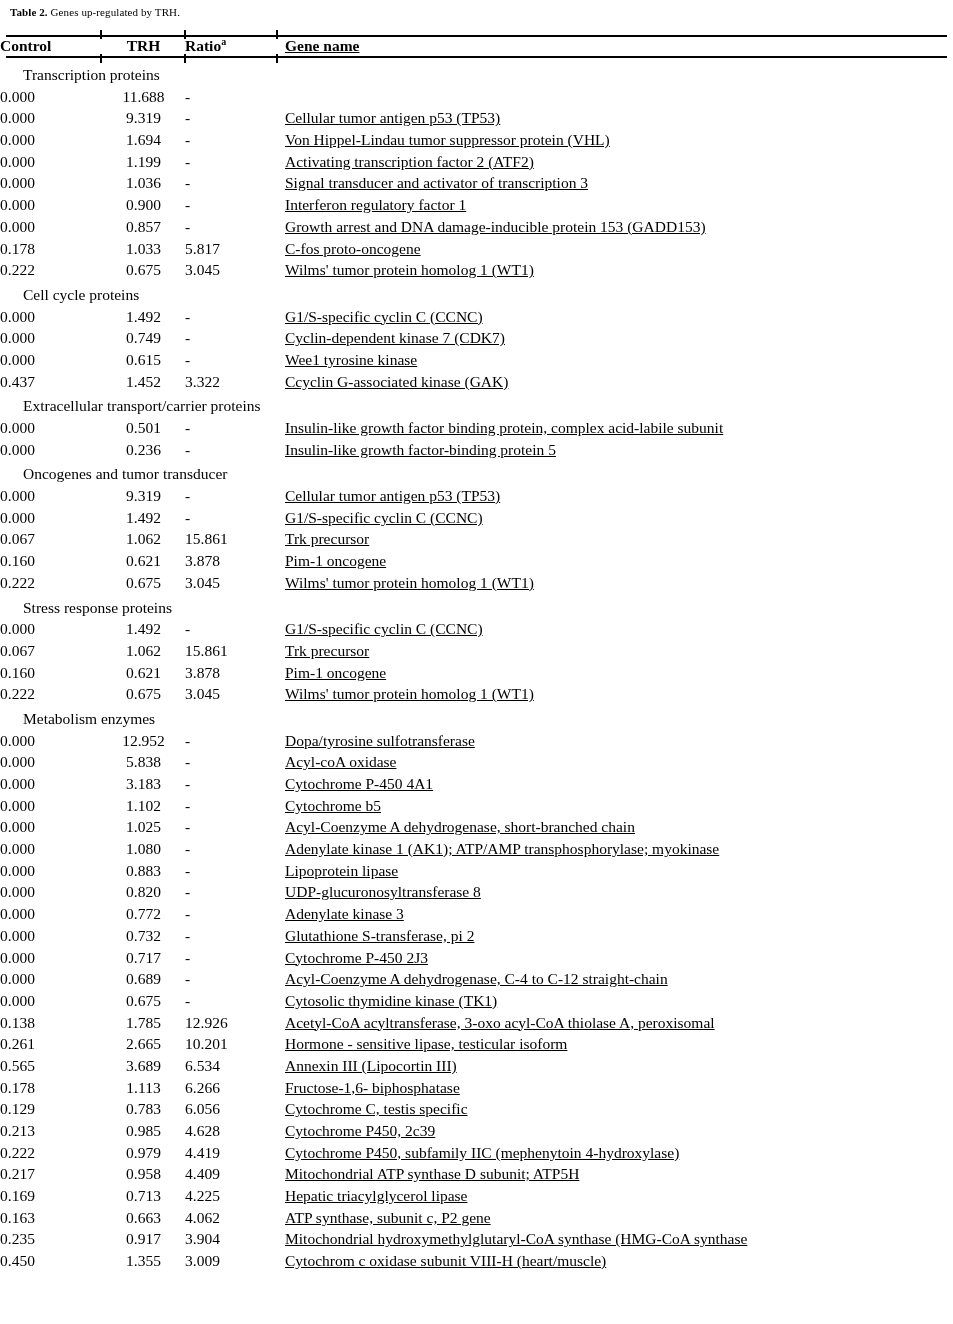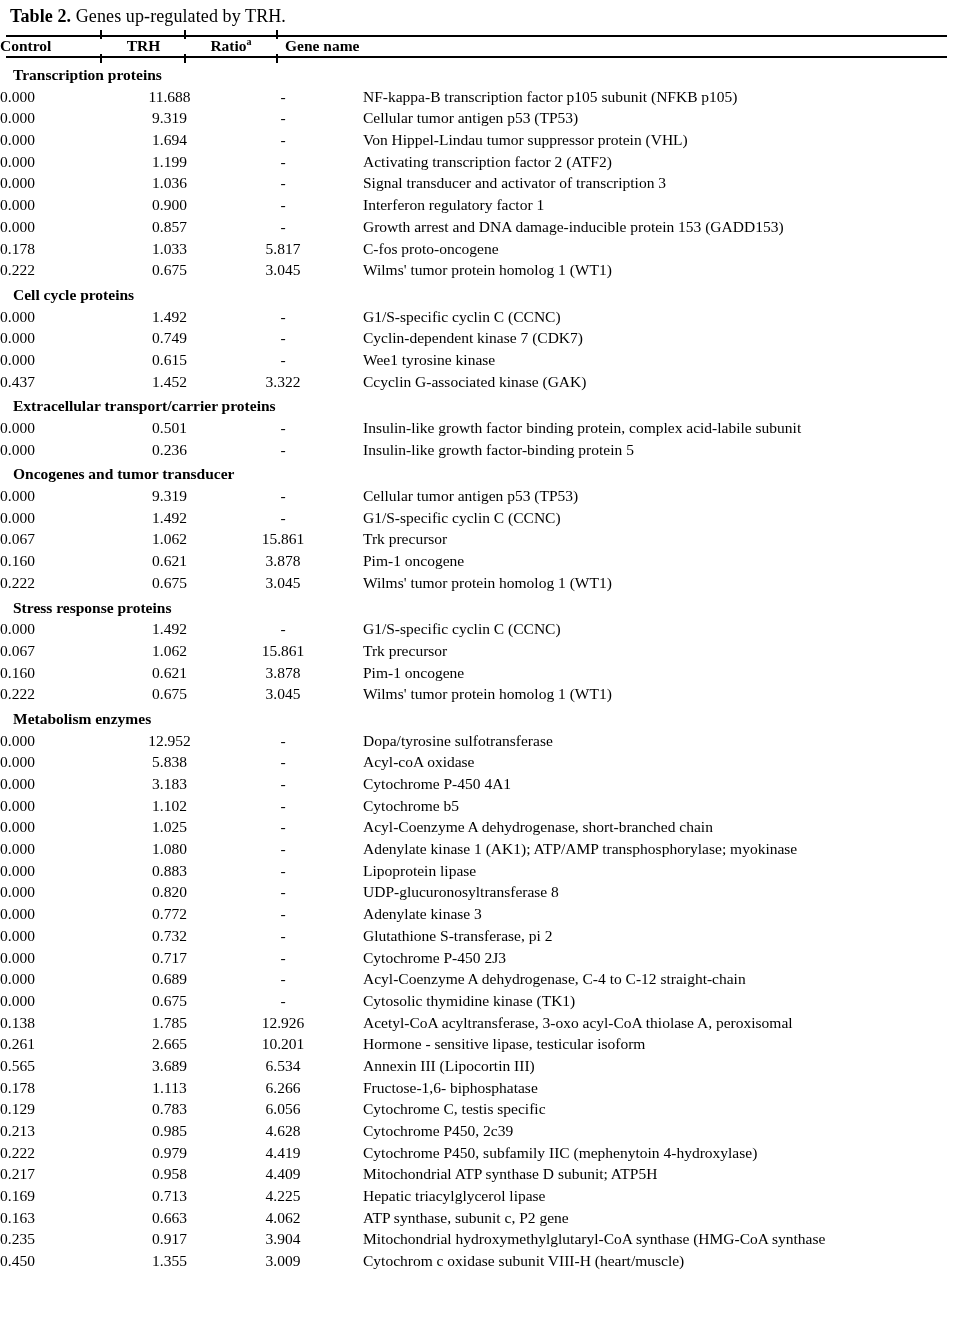--- a/index.html
+++ b/index.html
@@ -10,21 +10,21 @@
     font-family: "Liberation Serif", "DejaVu Serif", serif;
     font-size: 15.5px;
     position: relative;
     overflow: hidden;
   }
   .page { position: absolute; inset: 0; }
 
   
   .table-title {
     position: absolute; top: 6px; left: 10px;
-    font-size: 18px; letter-spacing: 0.1px;
+    font-size: 11px; letter-spacing: 0.1px;
   }
   .table-title .bold { font-weight: bold; }
 
   
   .rule { position: absolute; left: 6px; width: 941px; height: 2px; background: #000; }
   .rule-top { top: 35px; }
   .rule-bottom { top: 56px; }
   .tick { position: absolute; width: 2px; height: 9px; background: #000; }
   .tick.t-top { top: 30px; }
   .tick.t-bottom { top: 54px; }
@@ -33,34 +33,34 @@
   .tick.x3 { left: 276px; }
 
   
   .header-row {
     position: absolute; top: 36px; left: 0; right: 0;
     height: 20px; line-height: 20px;
     display: flex; font-weight: bold;
   }
   .c0 { width: 102px; text-align: left; }
   .c1 { width: 83px;  text-align: center; }
-  .c2 { width: 92px;  text-align: center; }
-  .c3 { flex: 1; text-align: left; padding-left: 8px; }
+  .c2 { width: 92px;  text-align: left; }
+  .c3 { flex: 1; text-align: left; padding-left: 8px; text-decoration: underline; }
   .header-row sup { font-size: 10px; line-height: 0; }
 
   
   .table-body { position: absolute; top: 61px; left: 0; right: 0; }
   .section { margin-top: 3px; }
   .section:first-child { margin-top: 3px; }
   .section-title {
     height: 21.7px; line-height: 21.7px;
-    font-weight: bold; padding-left: 13px;
+    font-weight: normal; padding-left: 23px;
     white-space: nowrap;
   }
-  .row { display: flex; height: 21.7px; line-height: 21.7px; white-space: nowrap; gap: 26px; }
+  .row { display: flex; height: 21.7px; line-height: 21.7px; white-space: nowrap; }
   .cell { overflow: hidden; }
 </style>
 </head>
 <body>
 
 <div class="page">
 
   <div class="table-title">
     <span class="bold">Table 2.</span><span> Genes up-regulated by TRH.</span>
   </div>
@@ -81,21 +81,20 @@
     <div class="c3">Gene name</div>
   </div>
 
   <div class="table-body">
       <div class="section">
         <div class="section-title">Transcription proteins</div>
         <div class="row">
           <div class="cell c0">0.000</div>
           <div class="cell c1">11.688</div>
           <div class="cell c2">-</div>
-          <div class="cell c3">NF-kappa-B transcription factor p105 subunit (NFKB p105)</div>
         </div>
         <div class="row">
           <div class="cell c0">0.000</div>
           <div class="cell c1">9.319</div>
           <div class="cell c2">-</div>
           <div class="cell c3">Cellular tumor antigen p53 (TP53)</div>
         </div>
         <div class="row">
           <div class="cell c0">0.000</div>
           <div class="cell c1">1.694</div>

